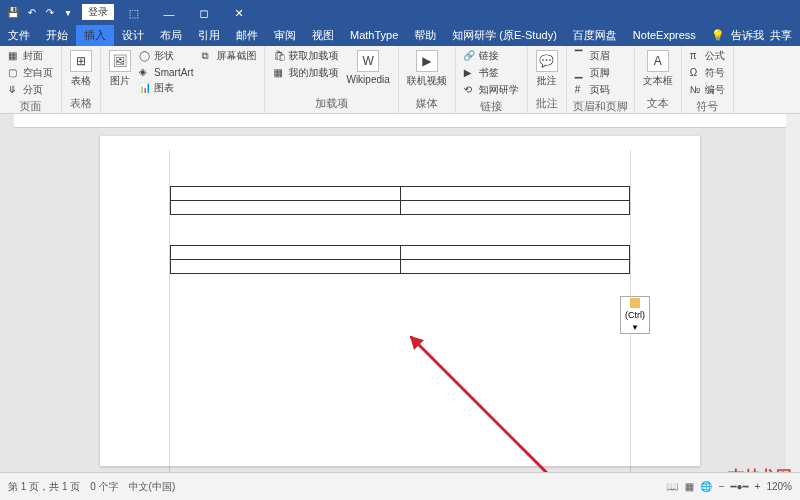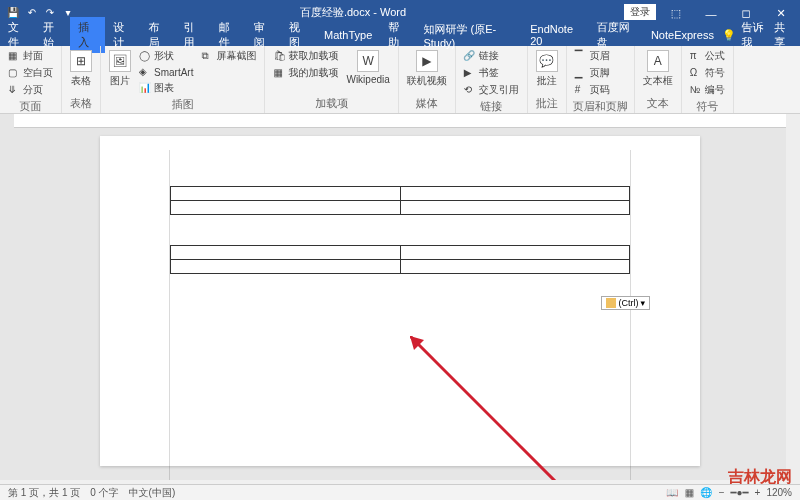--- a/index.html
+++ b/index.html
@@ -22,40 +22,39 @@
 .big-icon { width: 22px; height: 22px; background: #fff; border: 1px solid #c0c0c0; display: flex; align-items: center; justify-content: center; font-size: 12px; }
 .small-btns { display: flex; flex-direction: column; gap: 1px; }
 .small-btn { display: flex; align-items: center; gap: 3px; padding: 1px 2px; cursor: pointer; white-space: nowrap; }
 .small-icon { width: 12px; height: 12px; display: inline-block; }
 .group-label { text-align: center; font-size: 11px; color: #666; padding-top: 1px; }
 .doc-area { position: relative; height: 366px; background: #e6e6e6; overflow: hidden; }
 .ruler-h { height: 14px; background: #fff; border-bottom: 1px solid #ccc; margin: 0 14px; }
 .page { background: #fff; width: 600px; margin: 8px auto; height: 330px; box-shadow: 0 1px 3px rgba(0,0,0,0.2); padding: 50px 70px; position: relative; }
 .tbl { border-collapse: collapse; width: 100%; margin-bottom: 30px; }
 .tbl td { border: 1px solid #333; height: 14px; width: 50%; }
-.paste-opts { position: absolute; right: 50px; top: 160px; background: #fff; border: 1px solid #aaa; padding: 1px 4px; font-size: 9px; display: flex; align-items: center; gap: 2px; }
+.paste-opts { position: absolute; right: 50px; top: 160px; background: #fff; border: 1px solid #aaa; padding: 1px 4px; font-size: 9px; display: flex; align-items: center; gap: 2px; flex-direction: column; }
 .paste-icon { width: 10px; height: 10px; background: #f0c060; display: inline-block; }
 .arrow { position: absolute; left: 310px; top: 200px; width: 200px; height: 200px; pointer-events: none; }
-.statusbar { position: absolute; bottom: 0; left: 0; right: 0; height: 16px; background: #f3f3f3; border-top: 1px solid #ccc; display: flex; align-items: center; font-size: 10px; color: #555; padding: 0 8px; gap: 10px; }
+.statusbar { position: absolute; bottom: 0; left: 0; right: 0; height: 28px; background: #f3f3f3; border-top: 1px solid #ccc; display: flex; align-items: center; font-size: 10px; color: #555; padding: 0 8px; gap: 10px; }
 .status-right { margin-left: auto; display: flex; align-items: center; gap: 6px; }
 .watermark { position: absolute; right: 8px; bottom: 12px; font-size: 16px; color: #d04030; font-weight: bold; pointer-events: none; }
 .scrollbar-v { position: absolute; right: 0; top: 0; bottom: 0; width: 14px; background: #eee; }
 .vline { position: absolute; width: 1px; height: 340px; background: #444; opacity: 0.2; top: 14px; }
 </style>
 </head>
 <body>
 
 <div class="titlebar">
   <div class="qat">
     <span>💾</span>
     <span>↶</span>
     <span>↷</span>
     <span>▾</span>
   </div>
-  <div class="title-center">百度经验.docx - Word</div>
   <div class="title-right">
     <span class="login-btn">登录</span>
     <span class="win-btn">⬚</span>
     <span class="win-btn">—</span>
     <span class="win-btn">◻</span>
     <span class="win-btn">✕</span>
   </div>
 </div>
 
 <div class="menubar">
@@ -64,21 +63,20 @@
   <span class="menu-item active">插入</span>
   <span class="menu-item">设计</span>
   <span class="menu-item">布局</span>
   <span class="menu-item">引用</span>
   <span class="menu-item">邮件</span>
   <span class="menu-item">审阅</span>
   <span class="menu-item">视图</span>
   <span class="menu-item">MathType</span>
   <span class="menu-item">帮助</span>
   <span class="menu-item">知网研学 (原E-Study)</span>
-  <span class="menu-item">EndNote 20</span>
   <span class="menu-item">百度网盘</span>
   <span class="menu-item">NoteExpress</span>
   <div class="menu-right">
     <span>💡</span>
     <span>告诉我</span>
     <span>共享</span>
   </div>
 </div>
 
 <div class="ribbon">
@@ -130,21 +128,20 @@
             <span>图表</span>
           </div>
       </div>
       <div class="small-btns">
         <div class="small-btn">
             <span class="small-icon">⧉</span>
             <span>屏幕截图</span>
           </div>
       </div>
     </div>
-    <div class="group-label">插图</div>
   </div>
   <div class="ribbon-group">
     <div class="group-content">
       <div class="small-btns">
         <div class="small-btn">
             <span class="small-icon">🛍</span>
             <span>获取加载项</span>
           </div>
         <div class="small-btn">
             <span class="small-icon">▦</span>
@@ -173,21 +170,21 @@
         <div class="small-btn">
             <span class="small-icon">🔗</span>
             <span>链接</span>
           </div>
         <div class="small-btn">
             <span class="small-icon">▶</span>
             <span>书签</span>
           </div>
         <div class="small-btn">
             <span class="small-icon">⟲</span>
-            <span>交叉引用</span>
+            <span>知网研学</span>
           </div>
       </div>
     </div>
     <div class="group-label">链接</div>
   </div>
   <div class="ribbon-group">
     <div class="group-content">
       <div class="big-btn">
           <div class="big-icon">💬</div>
           <span>批注</span>

